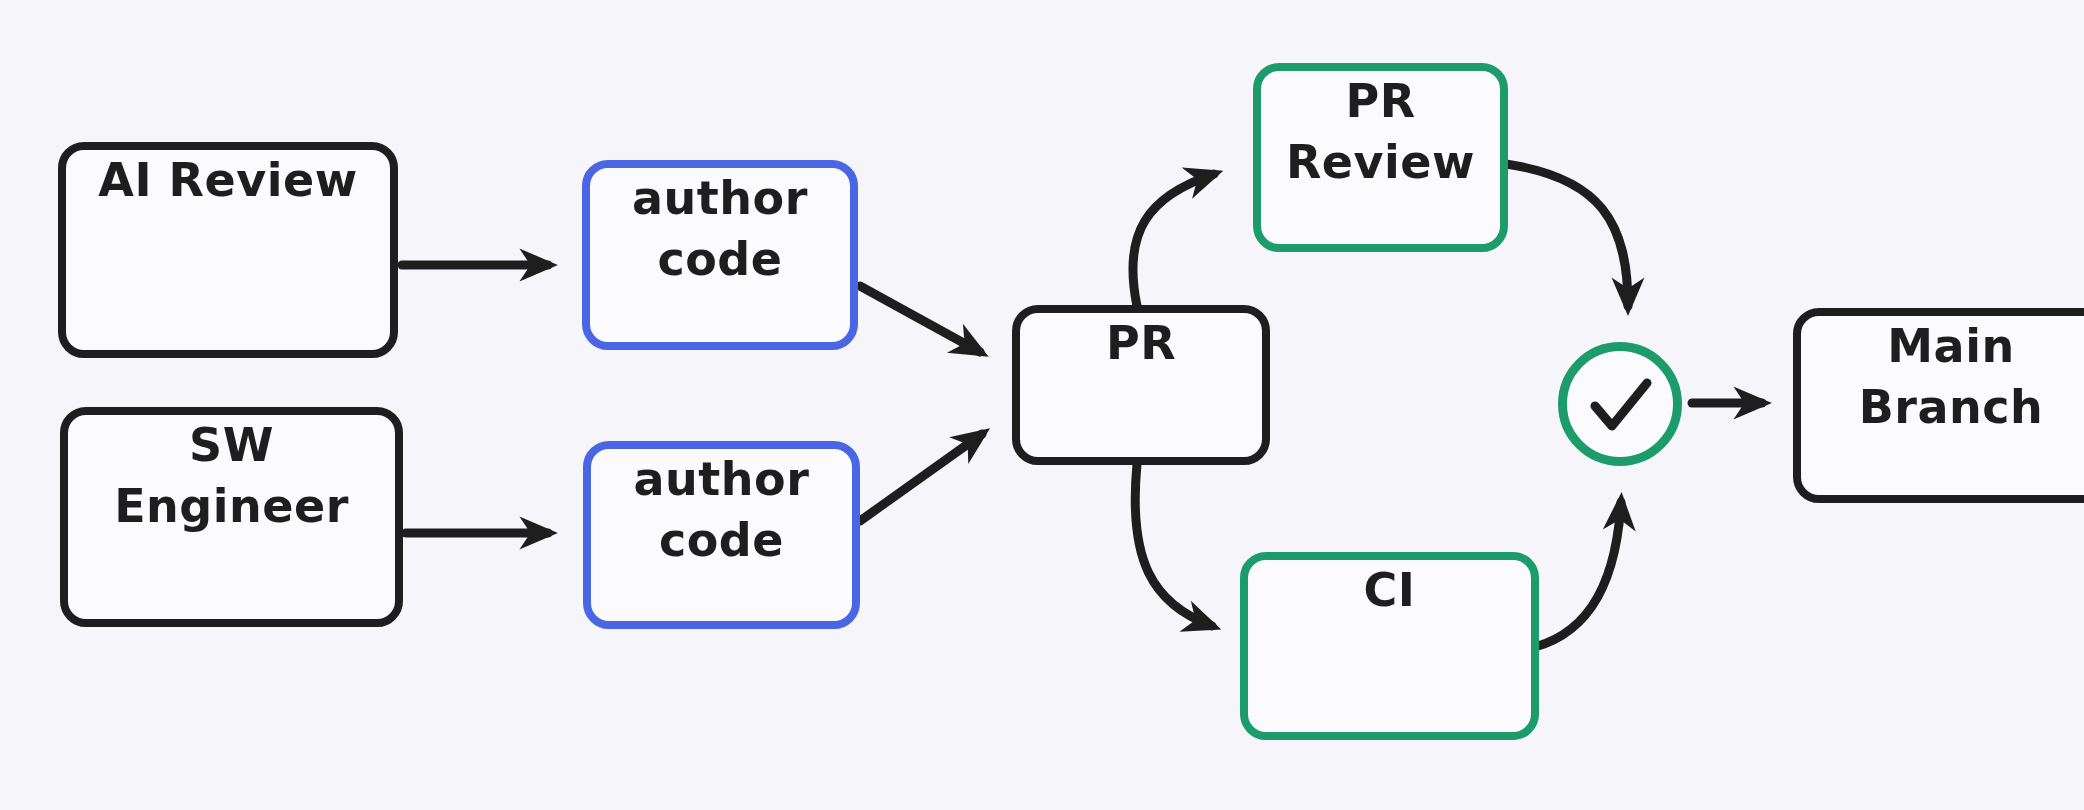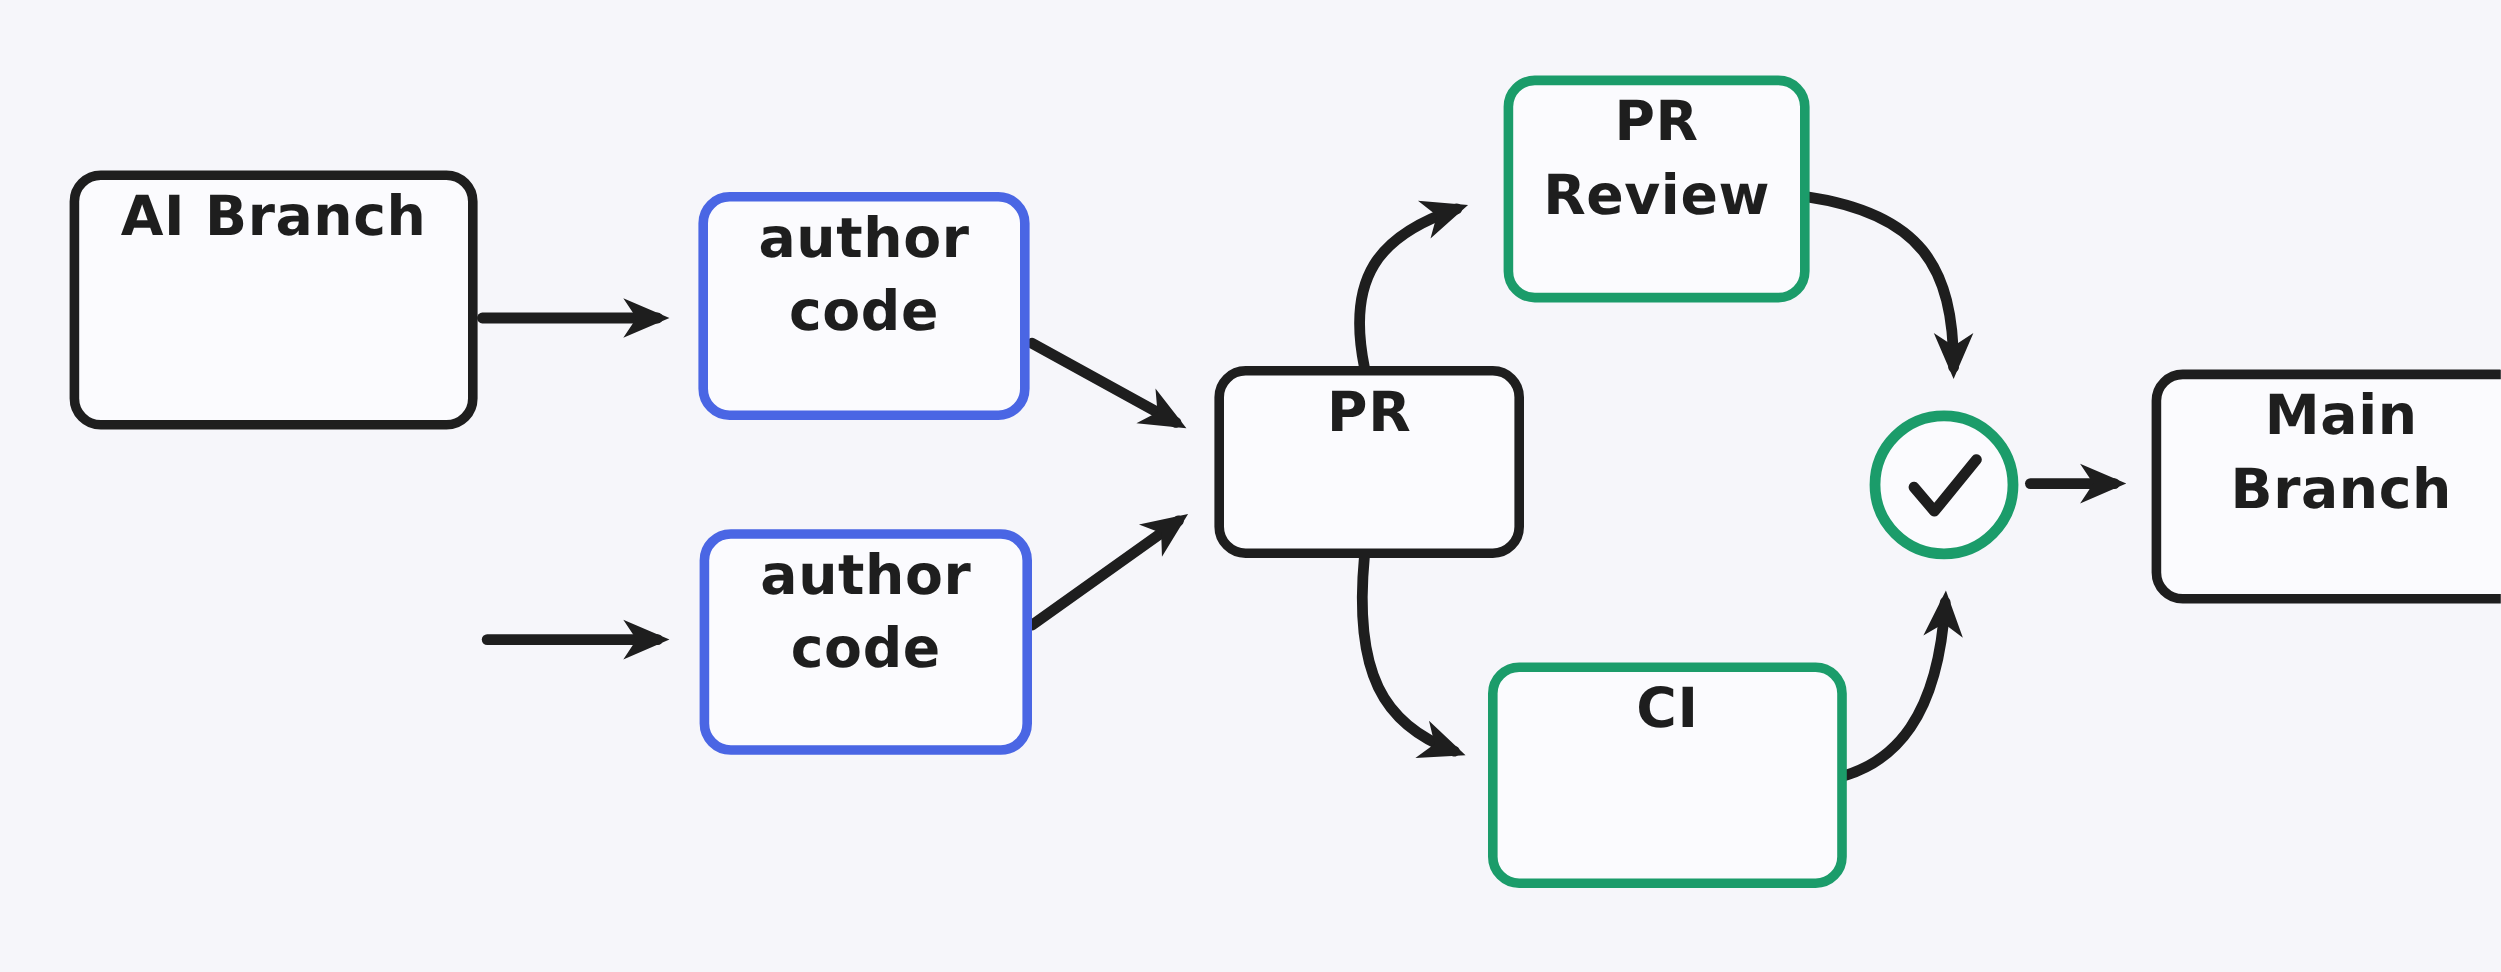--- a/index.html
+++ b/index.html
@@ -76,23 +76,27 @@
     <path class="edge" d="M 860 286 L 980 352" marker-end="url(#arrowhead)"></path>
     <path class="edge" d="M 860 521 L 982 434" marker-end="url(#arrowhead)"></path>
     <path class="edge" d="M 1137 306 C 1122 232 1148 196 1214 174" marker-end="url(#arrowhead)"></path>
     <path class="edge" d="M 1137 464 C 1128 560 1152 604 1212 626" marker-end="url(#arrowhead)"></path>
     <path class="edge" d="M 1506 164 C 1600 178 1628 222 1628 306" marker-end="url(#arrowhead)"></path>
     <path class="edge" d="M 1503 652 C 1588 648 1616 584 1621 502" marker-end="url(#arrowhead)"></path>
     <path class="edge" d="M 1692 403 L 1762 403" marker-end="url(#arrowhead)"></path>
   </svg>
 
   <div class="node dark" style="left:58px;top:142px;width:340px;height:216px">
-    <span class="label">AI Branch</span>
+    <span class="label">AI Review</span>
   </div>
 
+  <div class="node dark" style="left:60px;top:407px;width:343px;height:220px">
+    <span class="label">SW
+Engineer</span>
+  </div>
 
   <div class="node blue" style="left:582px;top:160px;width:276px;height:190px">
     <span class="label">author
 code</span>
   </div>
 
   <div class="node blue" style="left:583px;top:441px;width:277px;height:188px">
     <span class="label">author
 code</span>
   </div>

